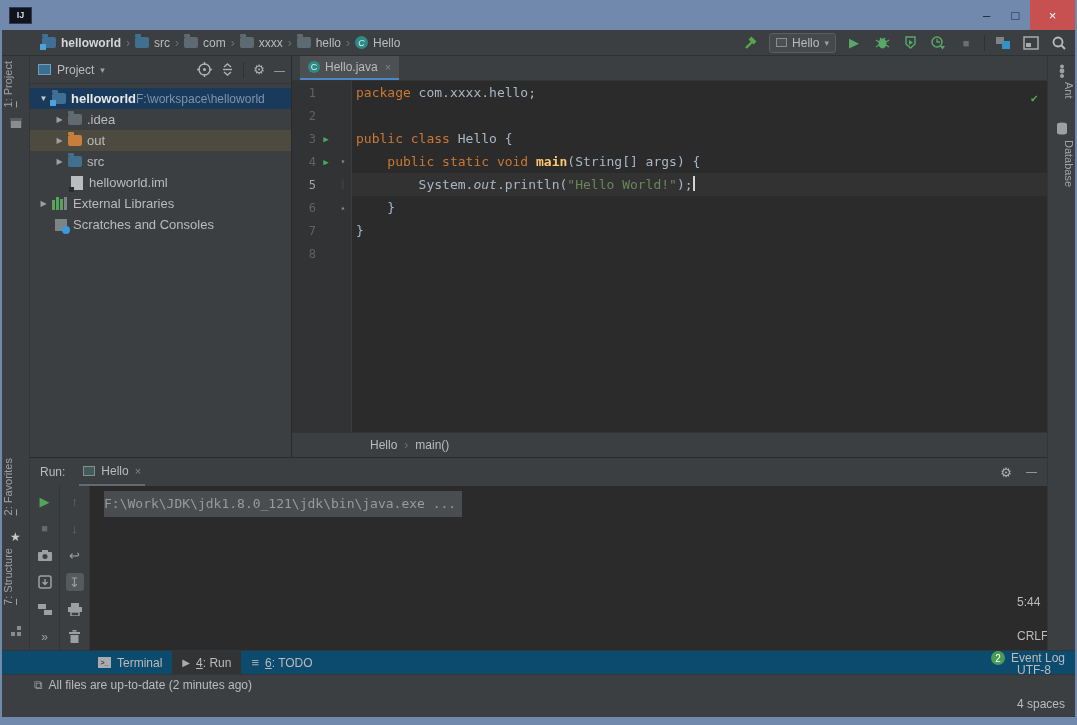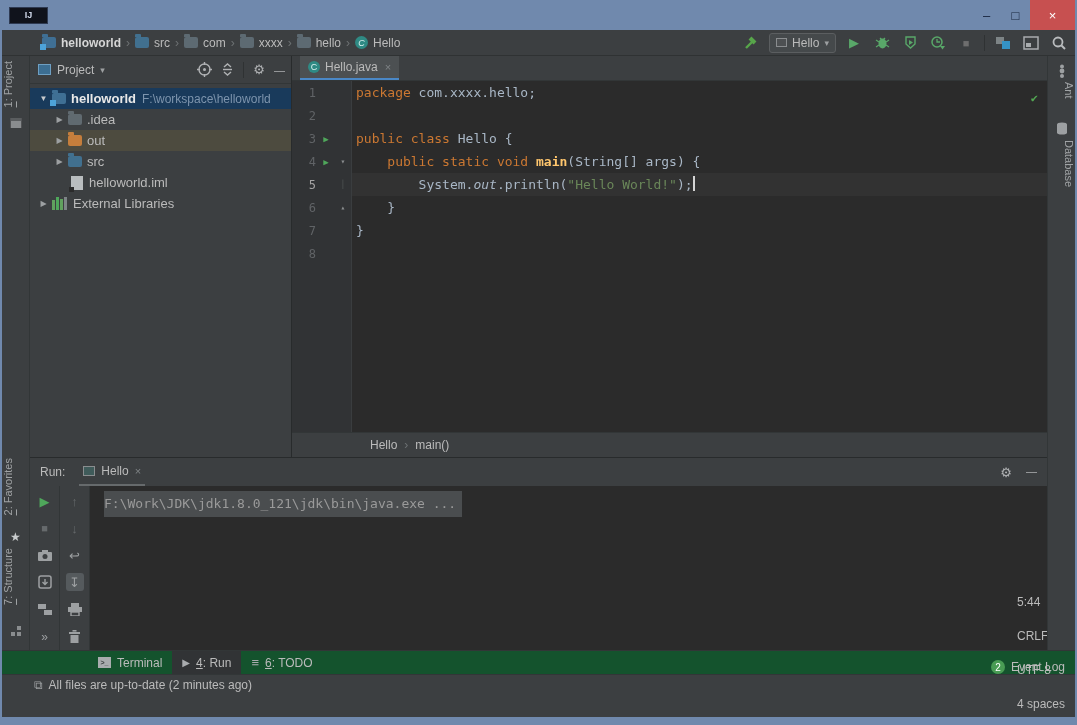--- a/index.html
+++ b/index.html
@@ -2,21 +2,21 @@
 <html><head>
 <meta charset="utf-8">
 <style>
   * { margin:0; padding:0; box-sizing:border-box; }
   html,body { background:#222; }
   .window { width:1077px; height:725px; position:relative; background:#7089ad;
             font-family:"Liberation Sans",sans-serif; overflow:hidden;
             padding:0 2px 8px 2px; }
   
   .titlebar { height:30px; display:flex; align-items:center; position:relative; }
-  .tb-logo { width:39px; height:17px; margin-left:7px; background:#10131c; color:#cfd8ea;
+  .tb-logo { width:23px; height:17px; margin-left:7px; background:#10131c; color:#cfd8ea;
              font-size:9px; font-weight:bold; display:flex; align-items:center; justify-content:center;
              border:1px solid #2e3a52; }
   .tb-title { position:absolute; left:0; right:0; text-align:center; font-size:13px; color:#1d2940; }
   .tb-btns { margin-left:auto; display:flex; height:100%; align-items:stretch; z-index:2; }
   .tb-btn { width:29px; display:flex; align-items:center; justify-content:center;
             color:#16233a; font-size:13px; cursor:default; }
   .tb-close { width:45px; background:#c75050; color:#fff; font-size:13px; }
   
   .app { background:#3c3f41; height:687px; display:flex; flex-direction:column; }
   .menubar { height:23px; display:flex; align-items:center; padding-left:8px;
@@ -65,21 +65,21 @@
   .proj-title { color:#bbbbbb; font-size:12px; }
   .proj-dd { color:#9da0a2; font-size:9px; margin-left:6px; }
   .ph-tools { margin-left:auto; display:flex; align-items:center; gap:9px; color:#afb1b3; }
   .ph-ic { font-size:13px; display:flex; align-items:center; }
   .tree { padding-top:4px; font-size:13px; color:#bbbbbb; overflow:hidden; }
   .trow { height:21px; display:flex; align-items:center; white-space:nowrap; }
   .trow .arrow { width:11px; font-size:8px; color:#9da0a2; text-align:center; flex:none; }
   .trow.sel { background:#193a5b; }
   .trow.sel .tname { font-weight:bold; color:#e8e8e8; }
   .trow.hl { background:#4d4b3f; }
-  .tpath { color:#7d94ad; margin-left:6px; font-size:12px; }
+  .tpath { color:#7d94ad; margin-left:0; font-size:12px; }
   .iml { width:12px; height:14px; background:#b9bdbf; position:relative; margin-right:6px; }
   .iml::after { content:""; position:absolute; left:-2px; bottom:-2px; width:5px; height:5px; background:#2b2b2b; }
   .libic { display:inline-flex; gap:1px; margin-right:6px; align-items:flex-end; }
   .libic i { width:3px; background:#60a15e; display:block; }
   .scric { width:12px; height:12px; background:#7d8486; position:relative; margin-right:6px; }
   .scric::after { content:""; position:absolute; right:-3px; bottom:-3px; width:8px; height:8px;
                   border-radius:50%; background:#3b9ad9; }
   
   .editor { flex:1; display:flex; flex-direction:column; min-width:0; background:#2b2b2b; }
   .tabbar { height:25px; background:#3c3f41; display:flex; align-items:flex-end;
@@ -122,22 +122,22 @@
   .rt-ic.green { color:#4fa75b; }
   .rt-ic.dis { color:#666a6c; }
   .rt-ic.on { background:#555a5d; border-radius:3px; }
   .rt-more { margin-top:auto; margin-bottom:6px; color:#9da0a2; font-size:12px; }
   .console { flex:1; font-family:"DejaVu Sans Mono",monospace; font-size:13px; line-height:26px;
              color:#bbbbbb; padding:5px 0 0 14px; overflow:hidden; }
   .cmdline { display:inline-block; background:#4a4d4f; color:#9a9a9a; padding:0 6px 0 0; }
   .redbox { display:inline-block; border:3px solid #e13d3d; padding:0 56px 2px 6px;
             margin:-1px 0 -3px -9px; }
   
-  .twbar { height:24px; background:#14532d; border-top:1px solid #323637; display:flex;
-           align-items:flex-end; padding:0 10px 0 86px; font-size:12px; color:#bbbbbb; }
+  .twbar { height:24px; background:#0c4a6e; border-top:1px solid #323637; display:flex;
+           align-items:flex-start; padding:0 10px 0 86px; font-size:12px; color:#bbbbbb; }
   .tw-item { display:flex; align-items:center; gap:6px; padding:0 10px; height:100%; }
   .tw-item.active { background:#313335; }
   .tw-ic { font-size:10px; color:#a9acae; display:flex; align-items:center; }
   .term-ic { width:13px; height:11px; background:#a9acae; color:#3c3f41; font-size:7px;
              display:flex; align-items:center; justify-content:center; font-weight:bold; }
   .ev { margin-left:auto; display:flex; align-items:center; gap:6px; }
   .badge { width:14px; height:14px; border-radius:50%; background:#499c54; color:#fff; font-size:10px;
            display:flex; align-items:center; justify-content:center; }
   .statusbar { height:20px; background:#3c3f41; border-top:1px solid #323637; display:flex;
                align-items:center; padding:0 10px 0 32px; font-size:12px; color:#bbbbbb; gap:6px; }
@@ -344,20 +344,24 @@
               </div>
               <div class="trow" style="padding-left:8px">
                 <span class="arrow">▶</span>
                 <span class="libic" style="margin-left:3px">
                     <i style="height:10px"></i>
                     <i style="height:13px;background:#4fa75b"></i>
                     <i style="height:11px"></i>
                     <i style="height:13px;background:#7d8486"></i>
                   </span>
                 <span>External Libraries</span>
+              </div>
+              <div class="trow" style="padding-left:25px">
+                <span class="scric"></span>
+                <span>Scratches and Consoles</span>
               </div>
             </div>
           </div>
 
           <div class="editor">
             <div class="tabbar">
               <div class="tab">
                 <span class="cicon" style="width:12px;height:12px;margin-right:0">C</span>
                 <span>Hello.java</span>
                 <span class="close">×</span>

